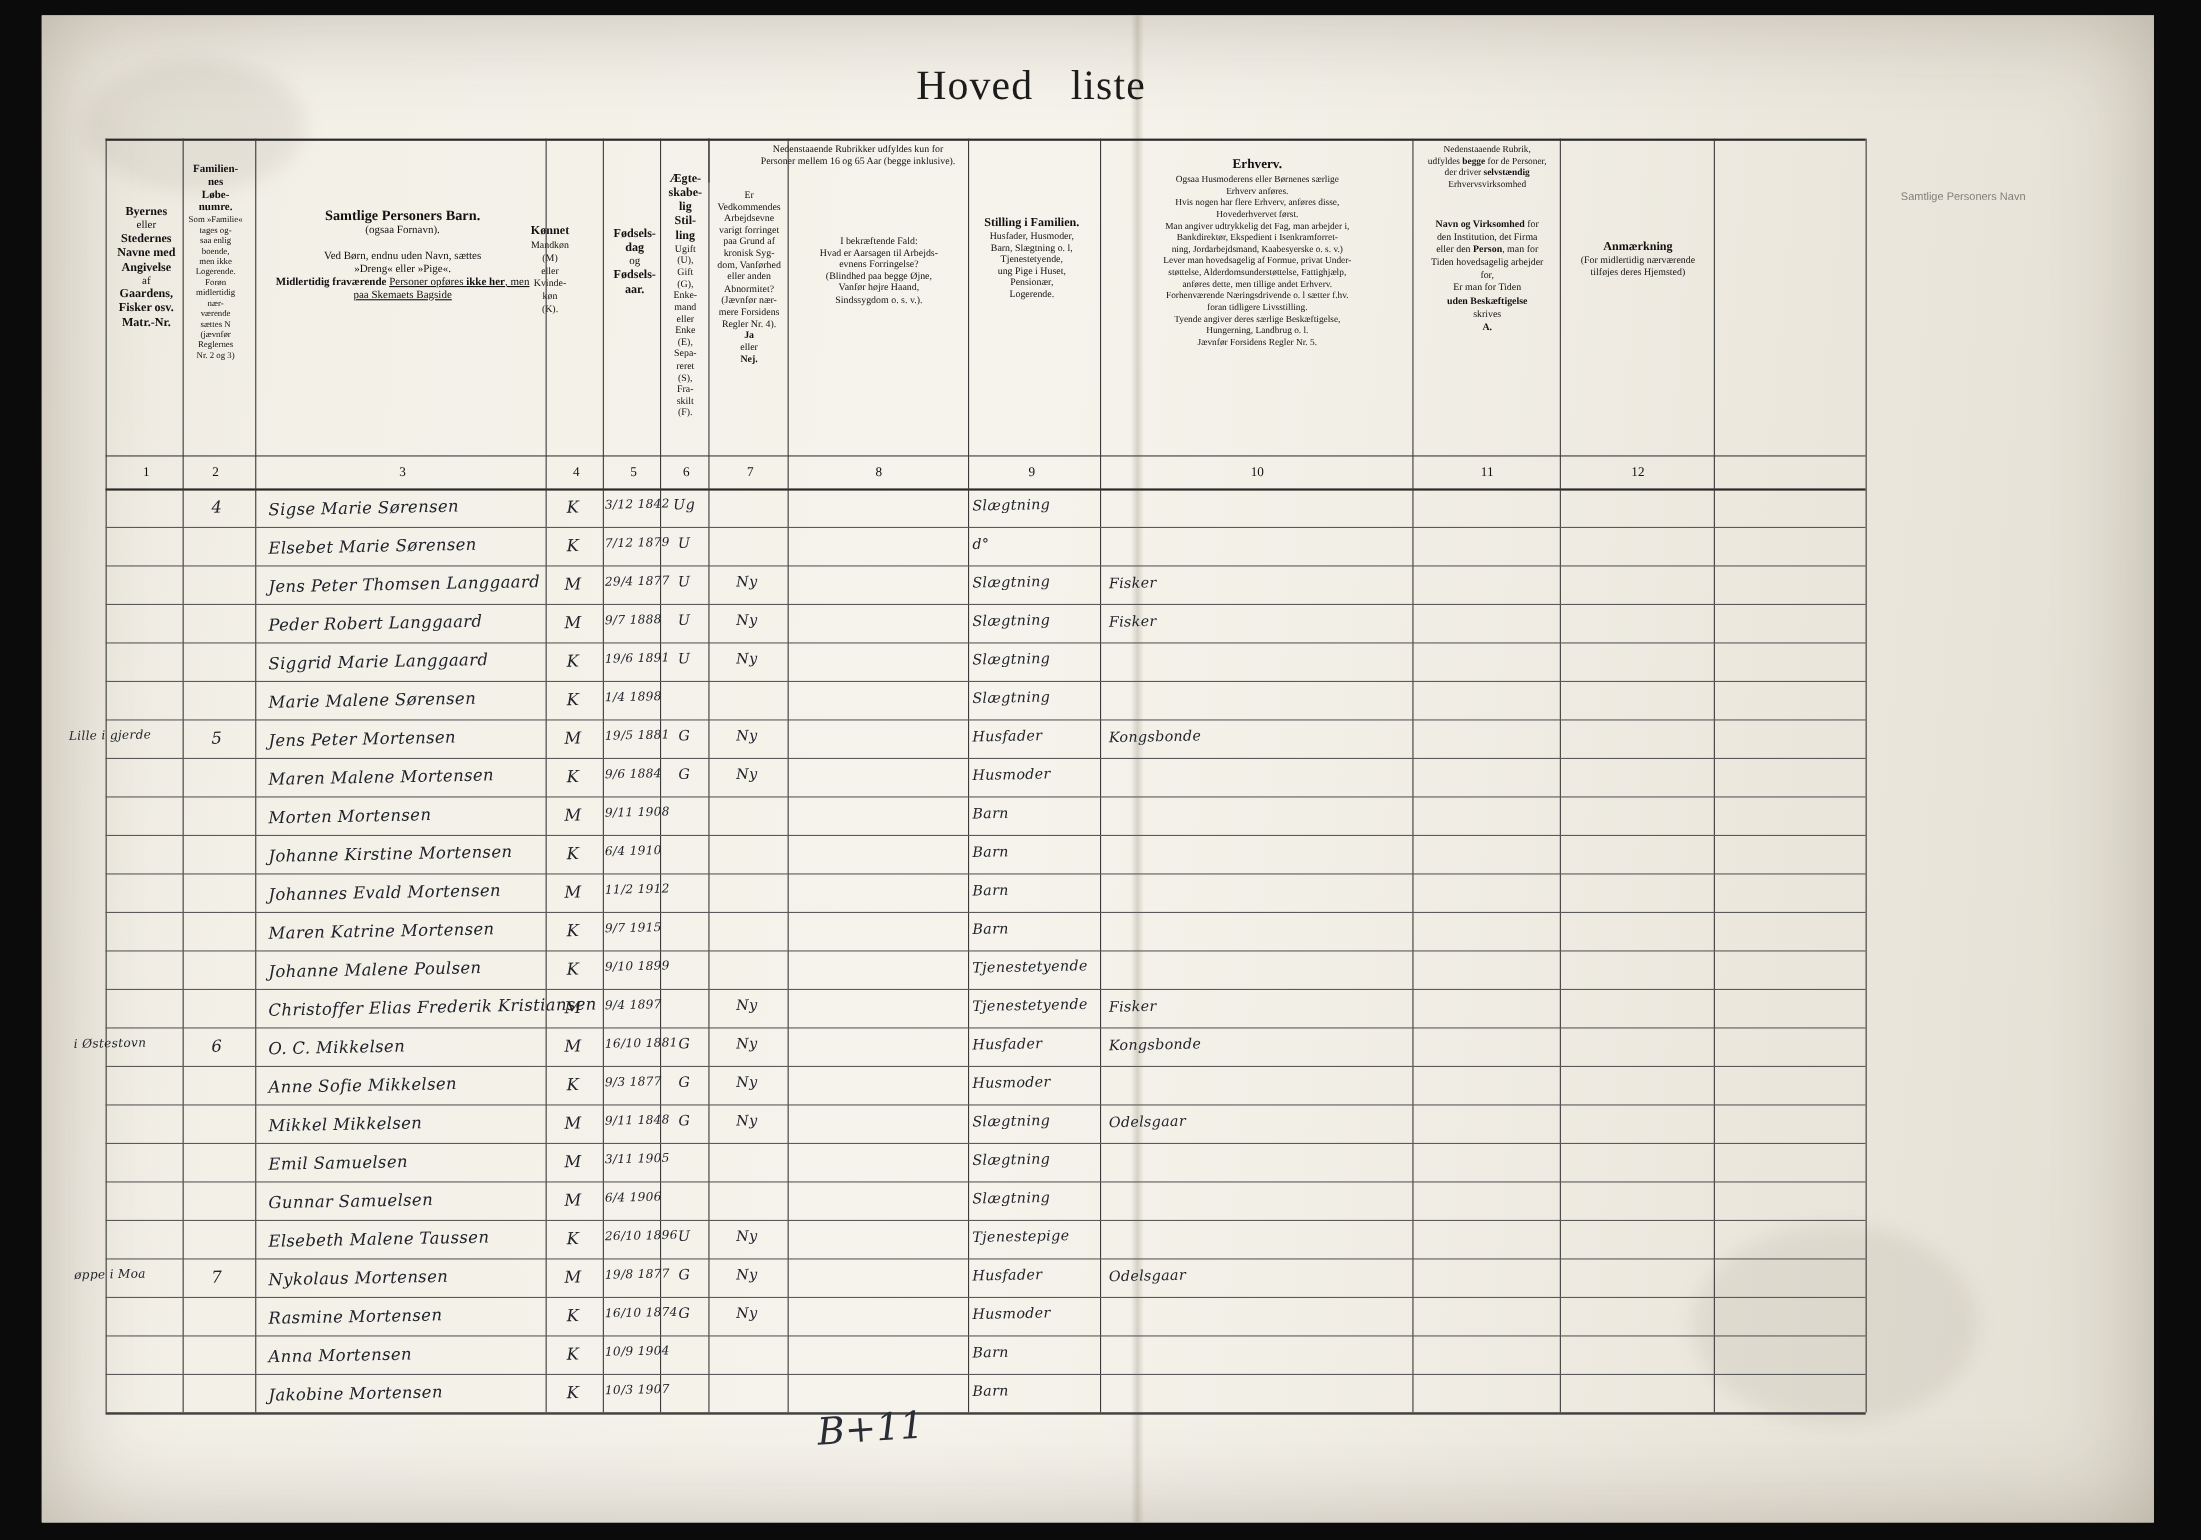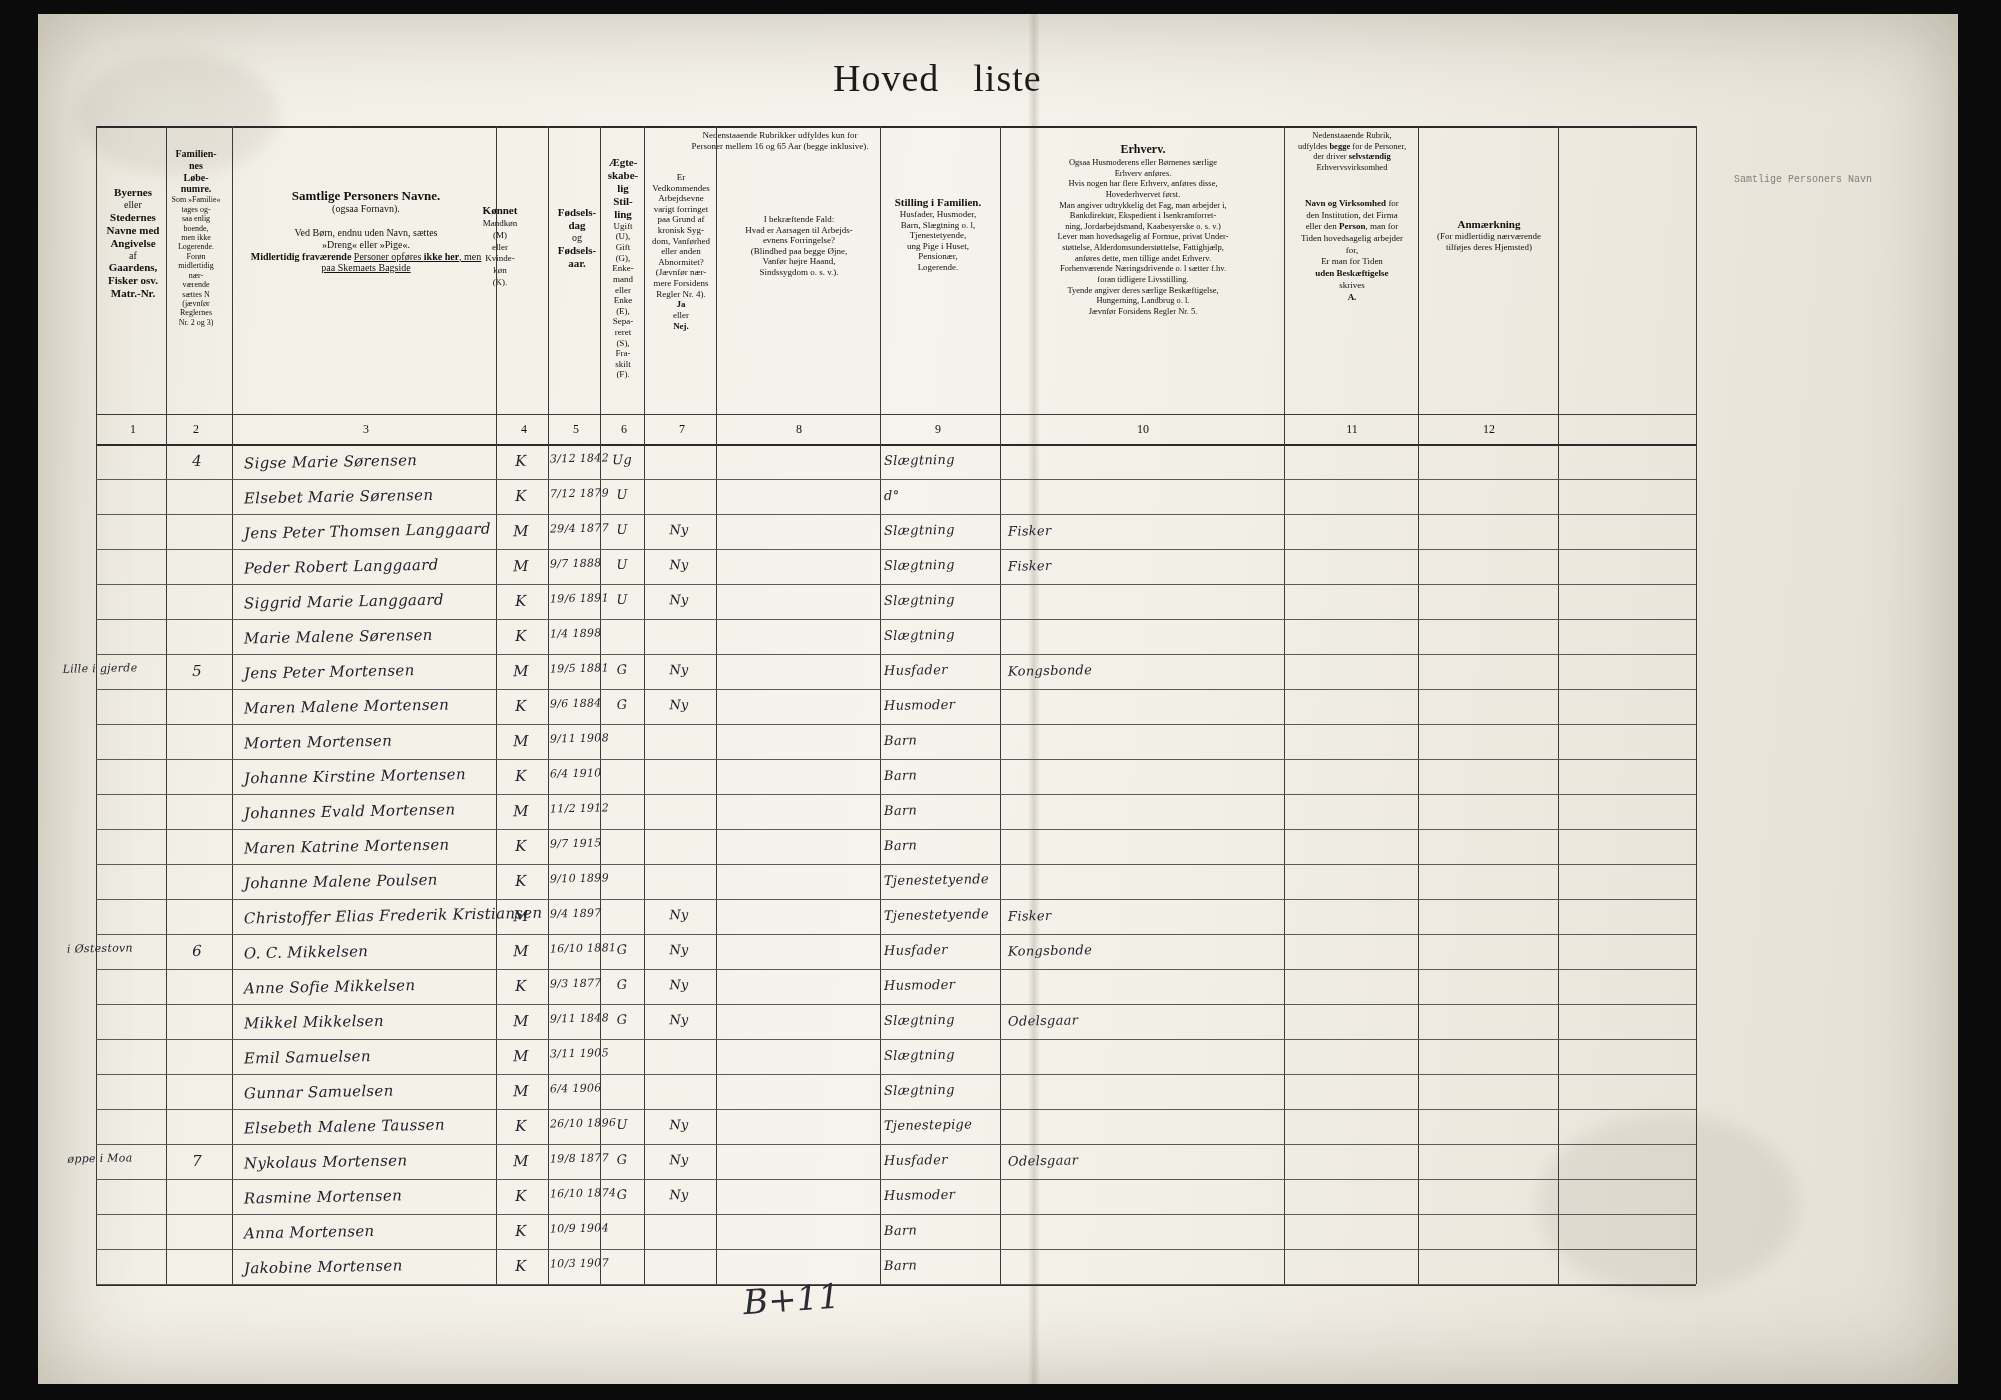--- a/index.html
+++ b/index.html
@@ -33,21 +33,21 @@
   .hand.sm{font-size:13px;}
   .hand.xs{font-size:11px;}
   .hand.c{text-align:center;}
 
   .scribble{position:absolute;font-family:"DejaVu Serif",serif;font-style:italic;
      font-size:34px;color:#2b2d36;transform:rotate(-4deg);}
   .vignette{position:absolute;left:0;top:0;width:100%;height:100%;pointer-events:none;
      box-shadow:inset 0 0 90px rgba(90,80,60,.33);}
   .smudge{position:absolute;border-radius:50%;background:rgba(120,110,90,.10);filter:blur(8px);}
   .rtcol{position:absolute;color:#2a2a2a;font-size:10px;line-height:1.25;
-     font-family:Liberation Mono, monospace;opacity:.55;text-align:center;}
+     font-family:Liberation Sans, sans-serif;opacity:.55;}
 </style>
 </head>
 <body>
 
 <div class="page">
   <div class="paper"></div>
   <div class="smudge" style="left:40px;top:40px;width:200px;height:120px;"></div>
   <div class="smudge" style="left:1500px;top:1100px;width:260px;height:180px;"></div>
   <div class="fold"></div>
 
@@ -67,21 +67,21 @@
     <div class="hdr" style="left:6px;top:60px;width:62px;">
       <span class="med">Byernes</span><br>eller<br><span class="med">Stedernes</span><br><span class="med">Navne med</span><br><span class="med">Angivelse</span><br>af<br><span class="med">Gaardens,</span><br><span class="med">Fisker osv.</span><br><span class="med">Matr.-Nr.</span>
     </div>
 
     <div class="hdr" style="left:72px;top:22px;width:56px;font-size:8px;">
       <span class="med" style="font-size:10px;">Familien-<br>nes<br>Løbe-<br>numre.</span><br>
       Som »Familie«<br>tages og-<br>saa enlig<br>boende,<br>men ikke<br>Logerende.<br>Forøn<br>midlertidig<br>nær-<br>værende<br>sættes N<br>(jævnfør<br>Reglernes<br>Nr. 2 og 3)
     </div>
 
     <div class="hdr" style="left:140px;top:62px;width:260px;">
-      <span class="big">Samtlige Personers Navne.</span><br>
+      <span class="big">Samtlige Personers Barn.</span><br>
       <span style="font-size:10px;">(ogsaa Fornavn).</span><br><br>
       <span style="font-size:10px;">Ved Børn, endnu uden Navn, sættes<br>»Dreng« eller »Pige«.</span><br>
       <b style="font-size:10px;">Midlertidig fraværende</b> <span style="font-size:10px;text-decoration:underline;">Personer opføres <b>ikke her</b>, men<br>paa Skemaets Bagside</span>
     </div>
 
     <div class="hdr" style="left:380px;top:78px;width:48px;">
       <span class="med">Kønnet</span><br><span style="font-size:9px;">Mandkøn<br>(M)<br>eller<br>Kvinde-<br>køn<br>(K).</span>
     </div>
 
     <div class="hdr" style="left:456px;top:80px;width:50px;">

